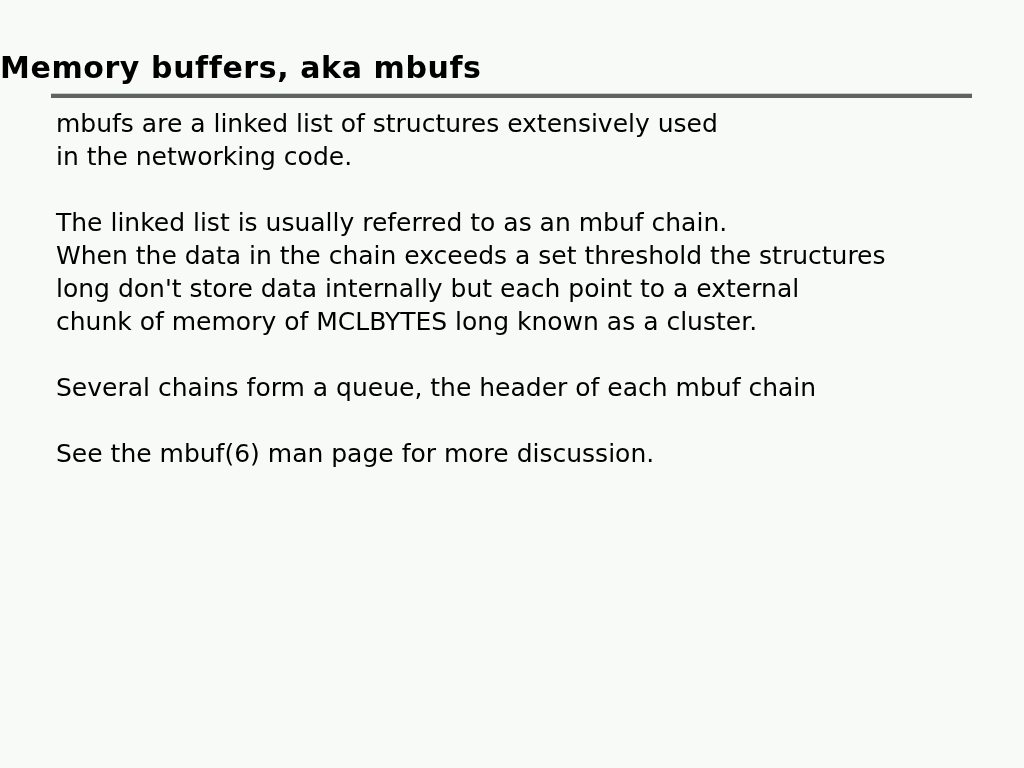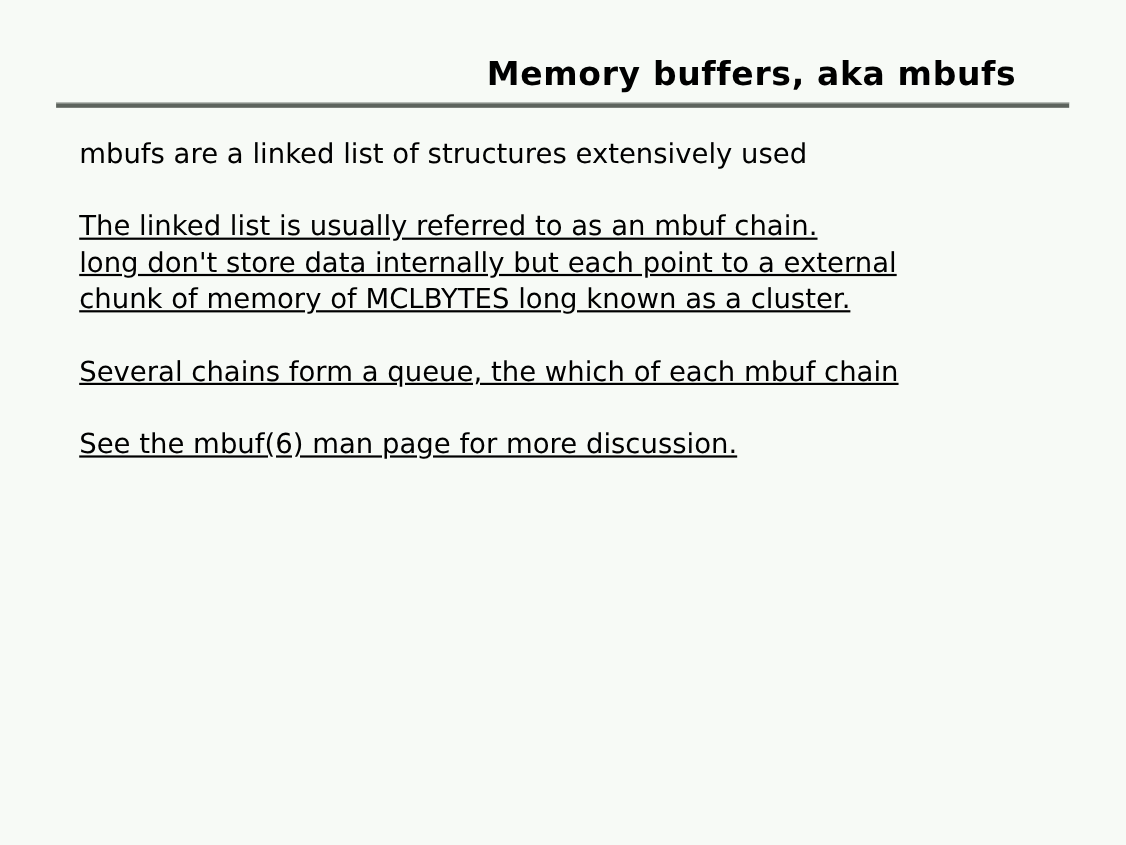--- a/index.html
+++ b/index.html
@@ -20,21 +20,21 @@
     width: 1024px;
     height: 768px;
     box-sizing: border-box;
   }
 
   .slide-title {
     position: absolute;
     left: 0;
     top: 50px;
     width: 924px;
-    text-align: right;
+    text-align: left;
     font-family: "DejaVu Sans", sans-serif;
     font-size: 30px;
     font-weight: bold;
     letter-spacing: 0.6px;
     color: #000000;
     line-height: 36px;
     white-space: pre;
   }
 
   .title-rule {
@@ -54,55 +54,56 @@
     top: 107px;
     width: 940px;
     font-family: "DejaVu Sans", sans-serif;
     font-size: 25px;
     font-weight: normal;
     color: #000000;
     line-height: 33px;
   }
 
   .para {
-    margin: 16px;
+    margin: 0;
     padding: 0;
   }
   .para + .para {
     margin-top: 33px;
-    text-decoration: underline;
   }
   .line {
     display: block;
     white-space: pre;
   }
 </style>
 </head>
 <body>
 
 <div class="slide">
 
   <div class="slide-title">Memory buffers, aka mbufs</div>
 
   <div class="title-rule"></div>
 
   <div class="slide-body">
 
     <div class="para">
       <span class="line">mbufs are a linked list of structures extensively used</span>
+      <span class="line">in the networking code.</span>
     </div>
 
     <div class="para">
       <span class="line">The linked list is usually referred to as an mbuf chain.</span>
+      <span class="line">When the data in the chain exceeds a set threshold the structures</span>
       <span class="line">long don't store data internally but each point to a external</span>
       <span class="line">chunk of memory of MCLBYTES long known as a cluster.</span>
     </div>
 
     <div class="para">
-      <span class="line">Several chains form a queue, the which of each mbuf chain</span>
+      <span class="line">Several chains form a queue, the header of each mbuf chain</span>
     </div>
 
 
     <div class="para">
       <span class="line">See the mbuf(6) man page for more discussion.</span>
     </div>
 
   </div>
 </div>
 

